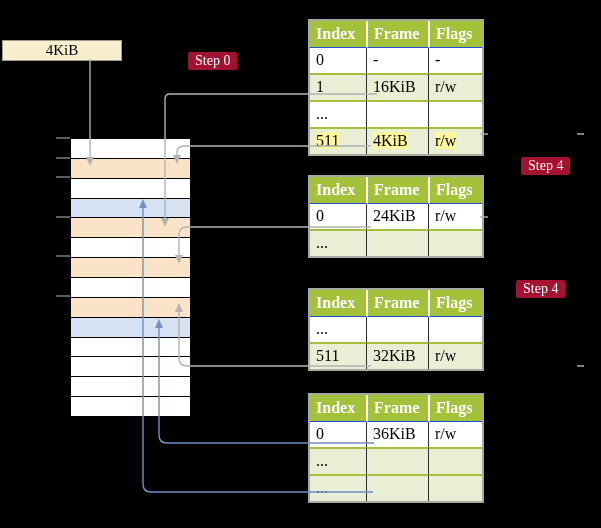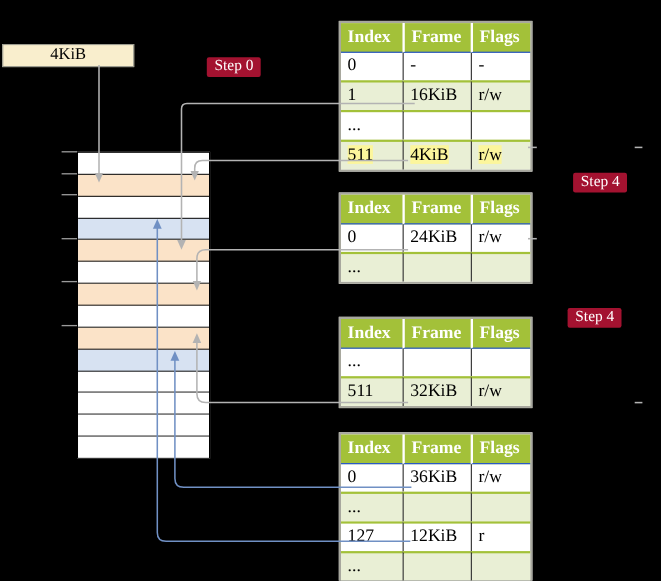--- a/index.html
+++ b/index.html
@@ -205,25 +205,20 @@
         <tr>
           <td><span>0</span></td>
           <td><span>36KiB</span></td>
           <td><span>r/w</span></td>
         </tr>
         <tr class="alt">
           <td><span>...</span></td>
           <td></td>
           <td></td>
         </tr>
-        <tr>
-          <td><span>127</span></td>
-          <td><span>12KiB</span></td>
-          <td><span>r</span></td>
-        </tr>
         <tr class="alt">
           <td><span>...</span></td>
           <td></td>
           <td></td>
         </tr>
       </tbody>
     </table>
 
   <svg id="overlay" width="601" height="528">
     <defs>

